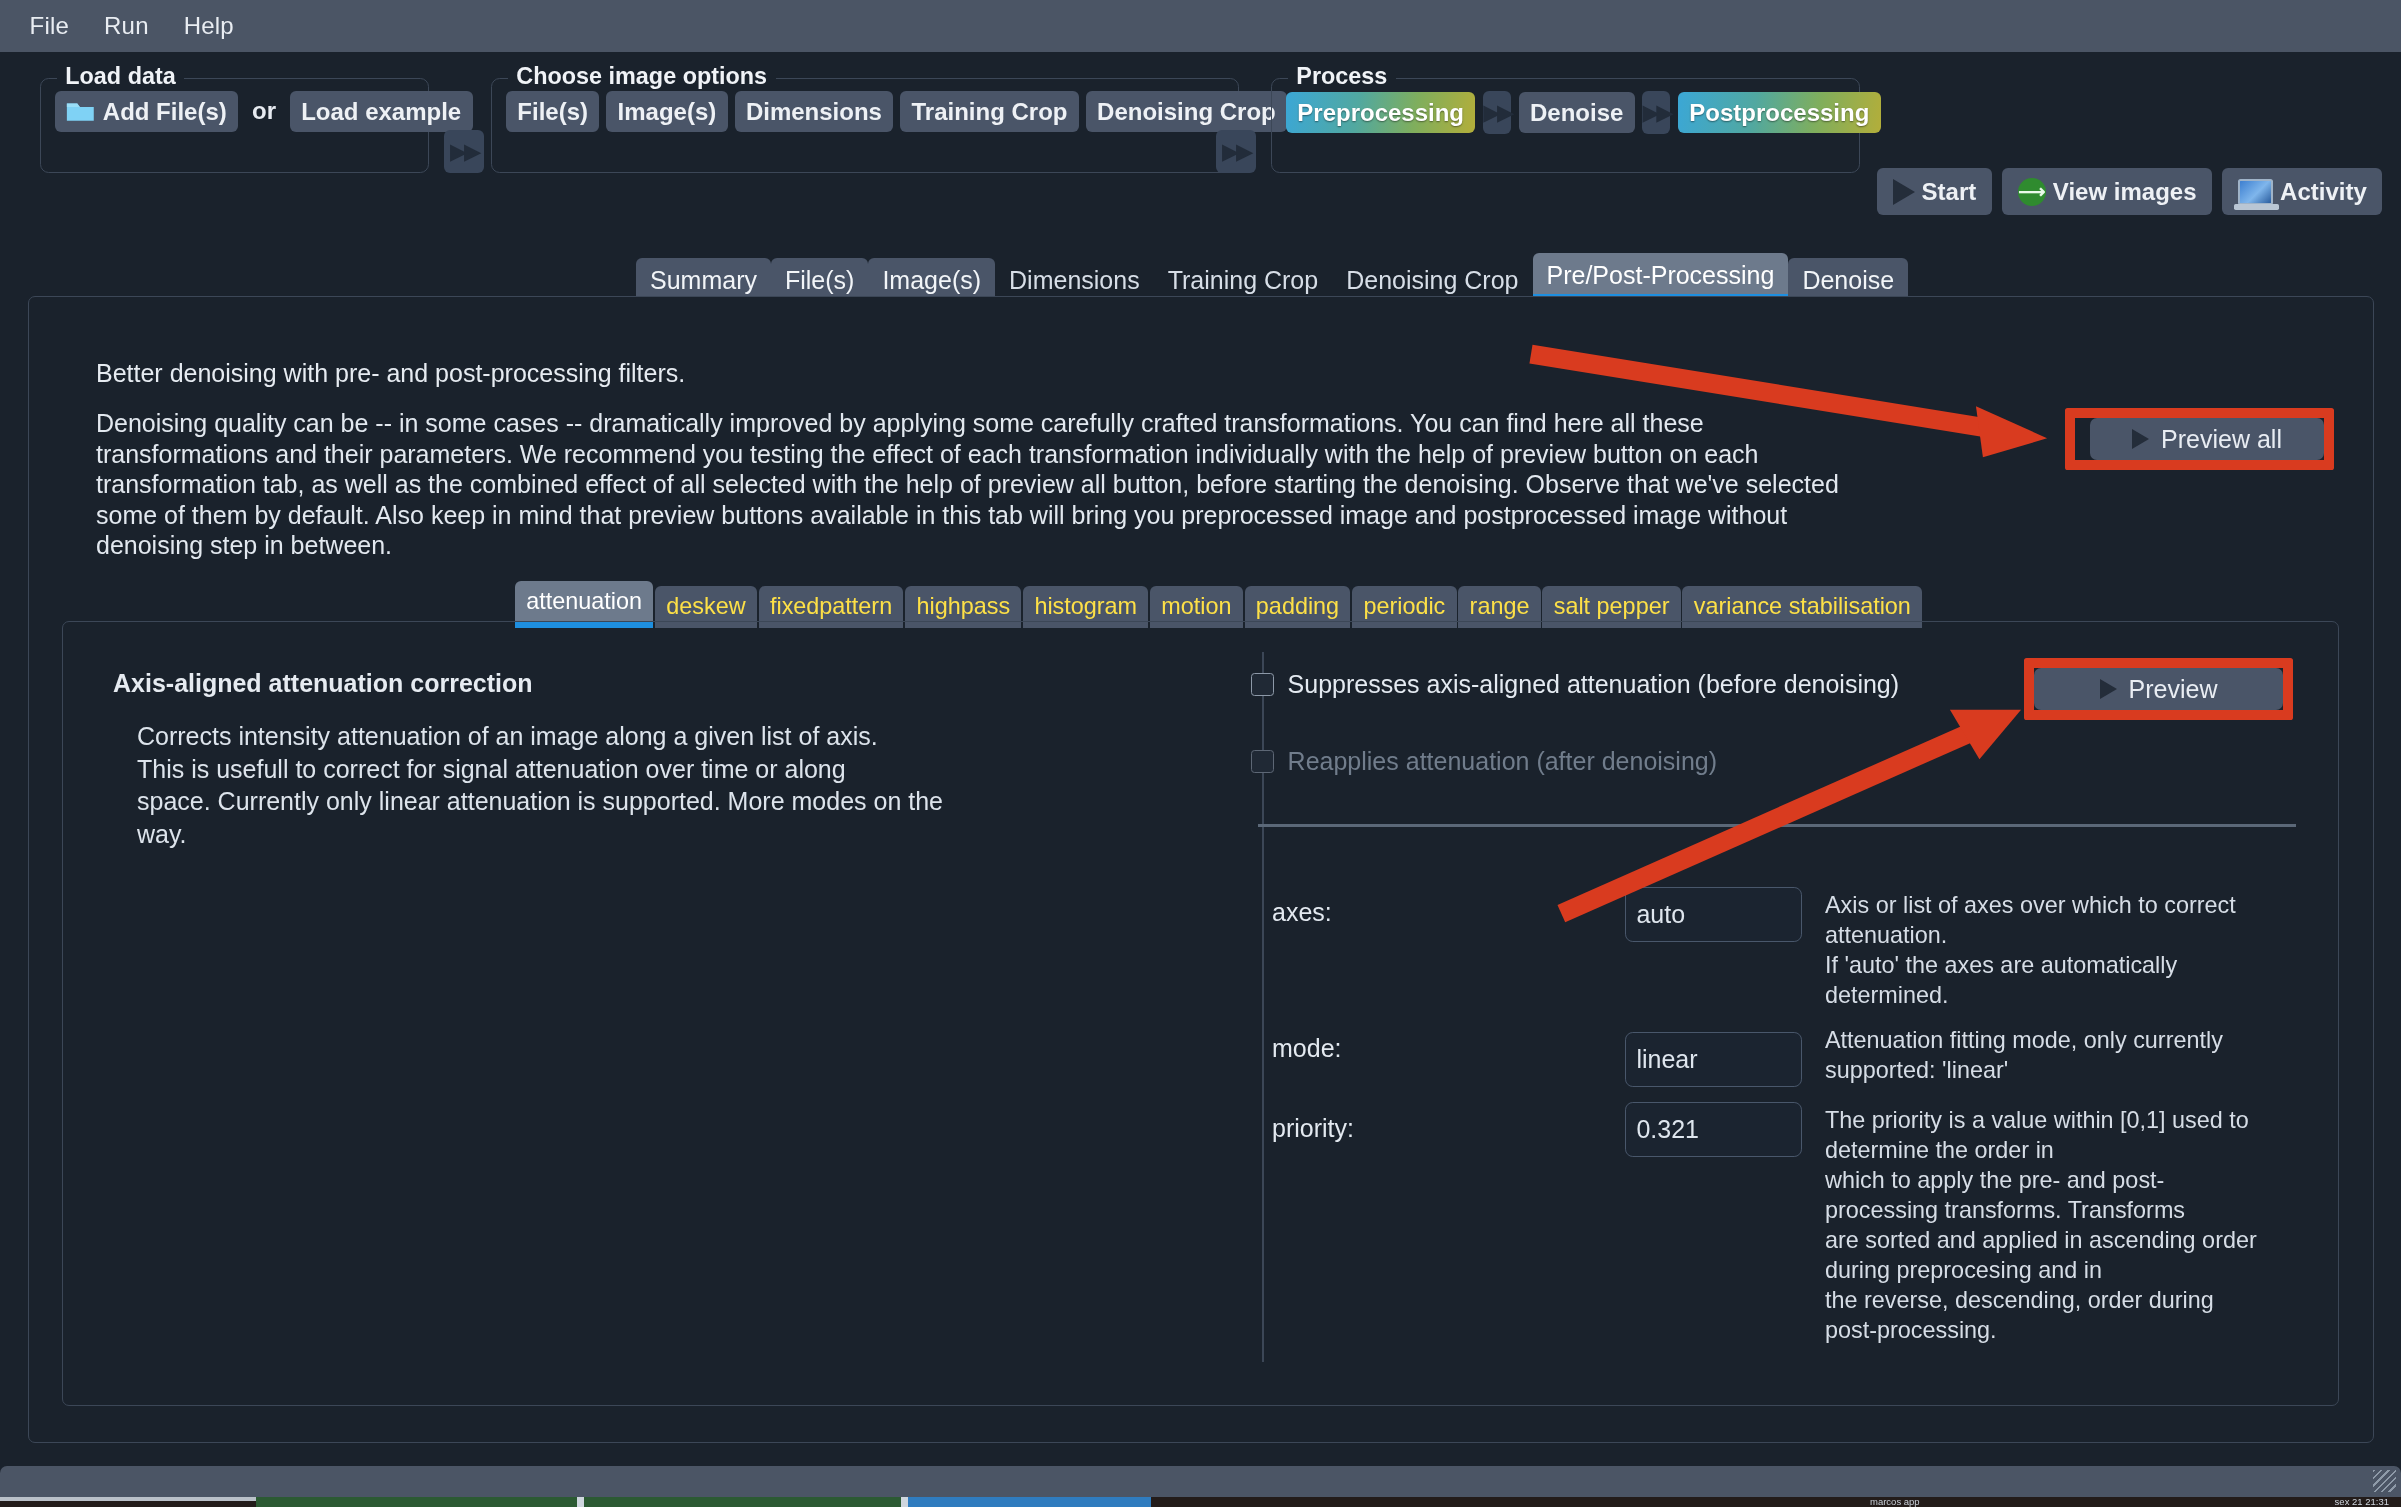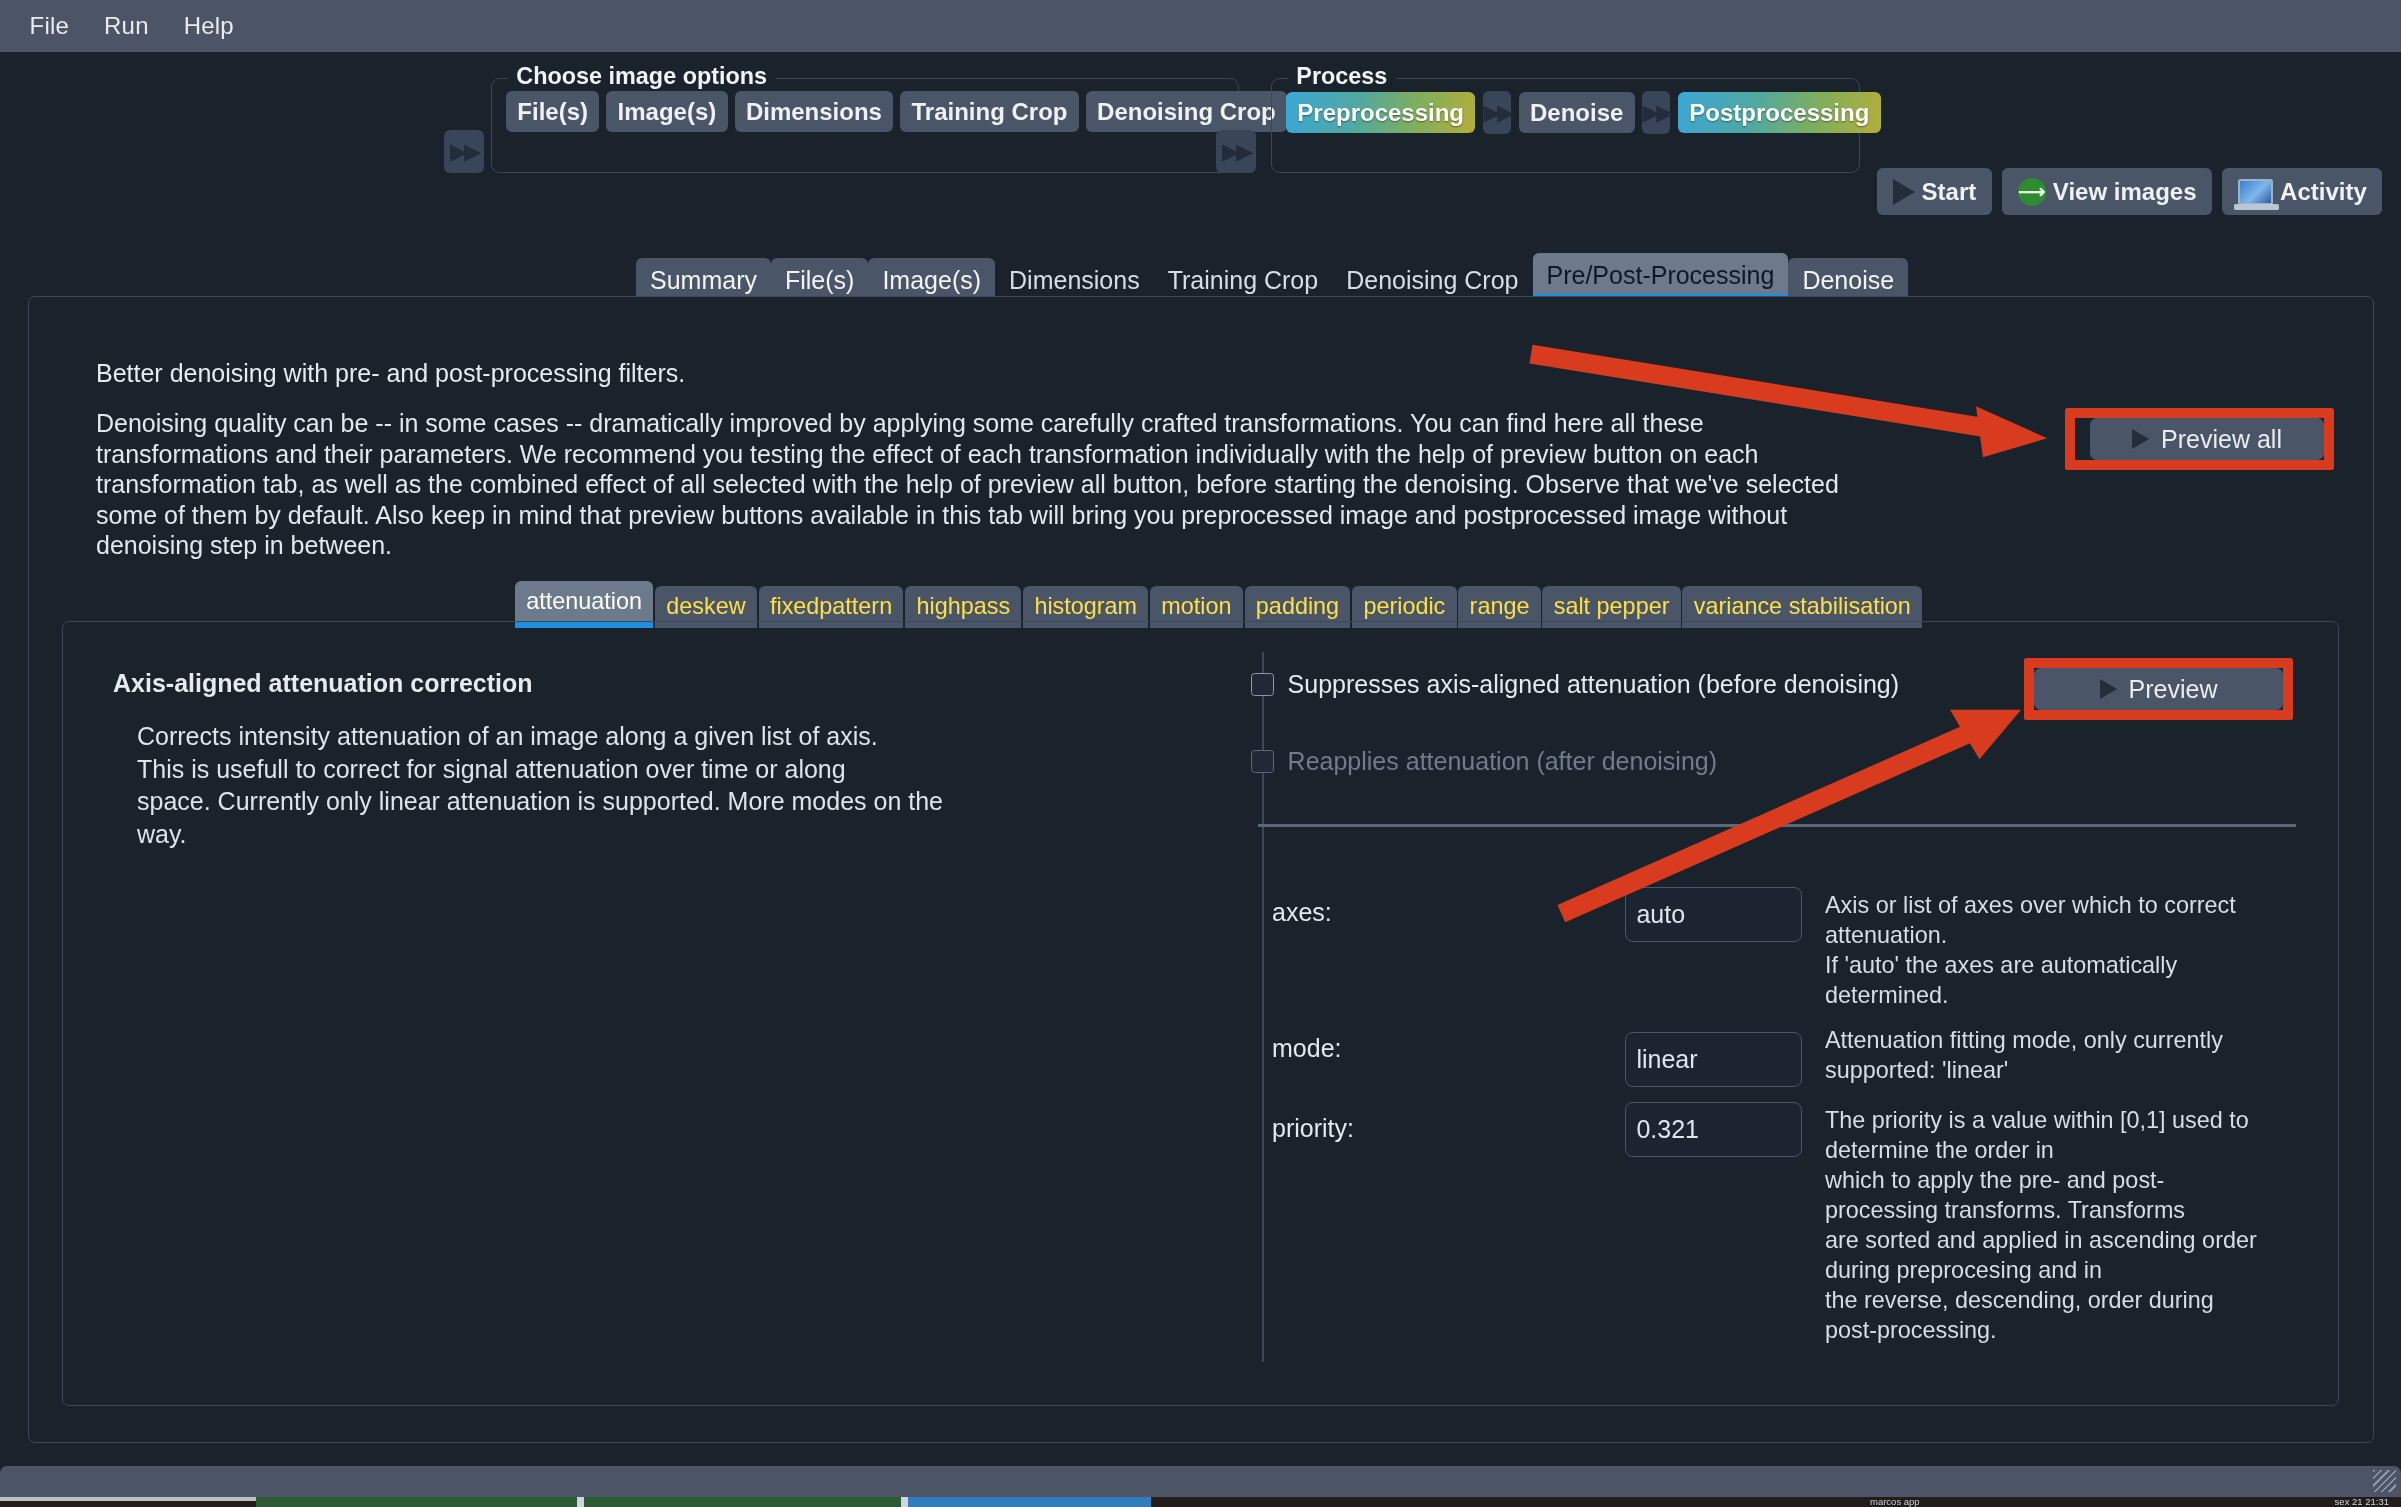--- a/index.html
+++ b/index.html
@@ -138,21 +138,21 @@
     padding: 7.8px 14px 8.7px 14px;
     border-radius: 6px 6px 0 0;
     white-space: nowrap;
     background: transparent;
     position: relative;
     top: 3.5px;
   }
   .mtab.lit { background: #4a5568; color: #f2f5f8; }
   .mtab.active {
     background: #6d7a8c;
-    color: #0f172a;
+    color: #ffffff;
     top: 0;
     padding-bottom: 10.4px;
   }
   .mtab.active::after {
     content:""; position: absolute; left: 0; right: 0; bottom: 0;
     height: 6px; background: #1e8fe0;
   }
 
   
   .panel {
@@ -337,20 +337,36 @@
 <div id="app">
 
   <div class="menubar">
     <div class="mi">File</div>
     <div class="mi">Run</div>
     <div class="mi">Help</div>
   </div>
 
   <div class="toolbar">
 
+    <div class="groupbox" style="left:40px; top:26px; width:389px; height:95px;">
+      <div class="gb-title">Load data</div>
+      <div class="gb-body">
+        <div class="tbtn">
+          <svg width="29.5" height="22.6" viewBox="0 0 34 26">
+            <path d="M1 4 h12 l3 4 h16 v16 h-31 z" fill="#7fd2f5"></path>
+            <path d="M1 4 h12 l3 4 h-15 z" fill="#9adef7"></path>
+          </svg>
+          <span>Add File(s)</span>
+        </div>
+        <div class="ortext">or</div>
+        <div class="tbtn">
+          <span>Load example</span>
+        </div>
+      </div>
+    </div>
 
     <div class="ffwd" style="position:absolute; left:444px; top:78px;">▶▶</div>
 
     <div class="groupbox" style="left:491px; top:26px; width:748px; height:95px;">
       <div class="gb-title">Choose image options</div>
       <div class="gb-body" style="gap:7px;">
         <div class="tbtn">
           <span>File(s)</span>
         </div>
         <div class="tbtn">

